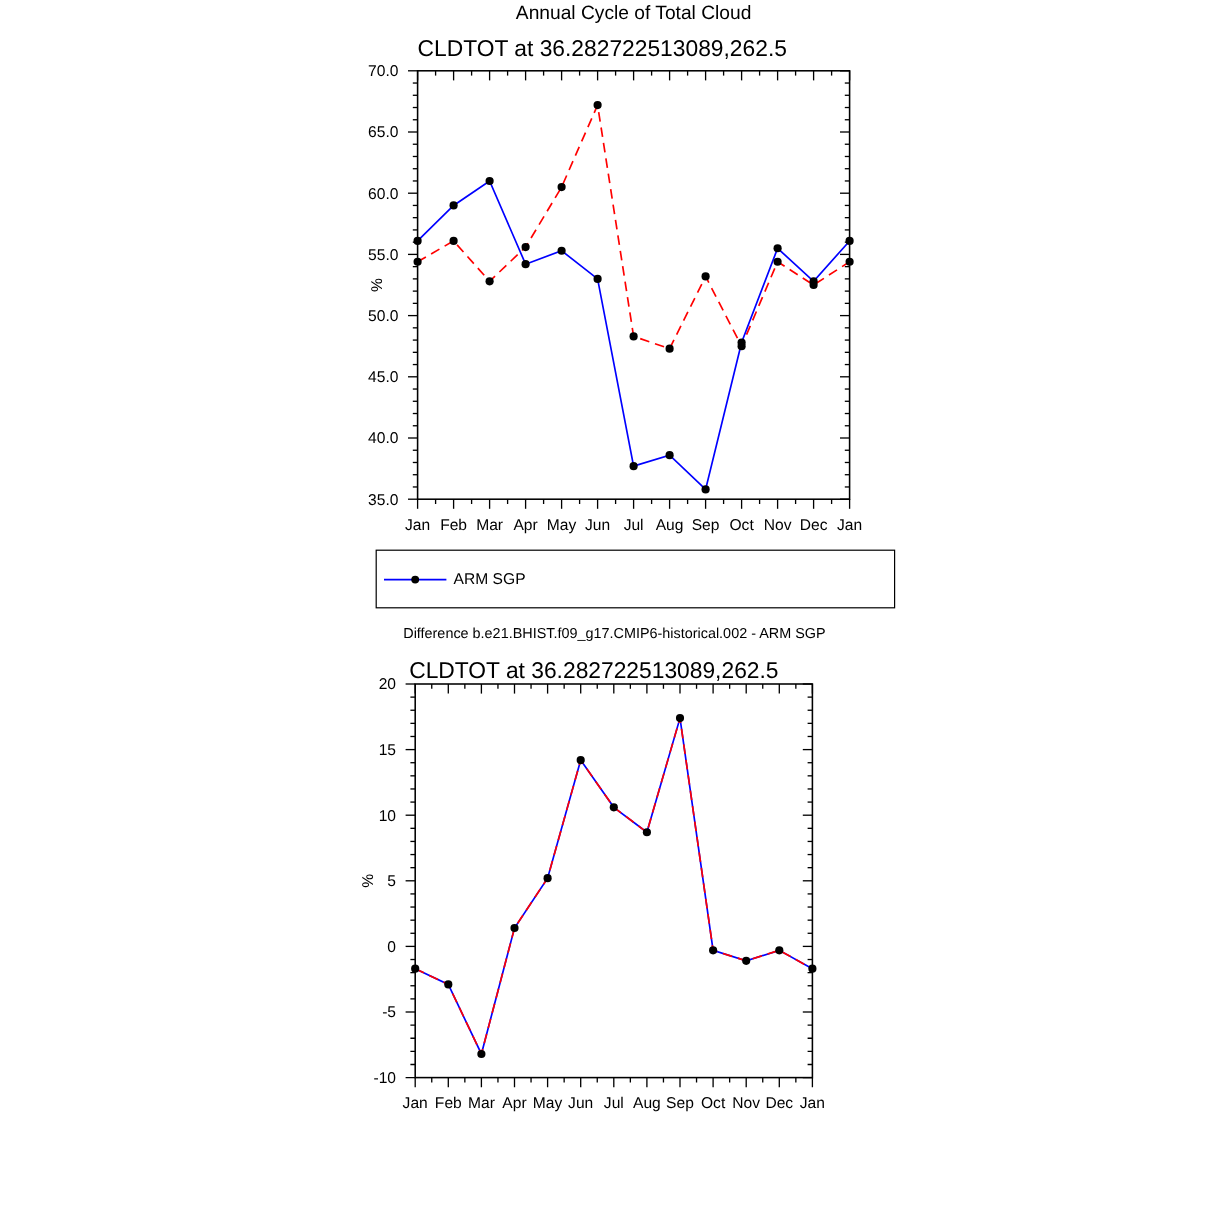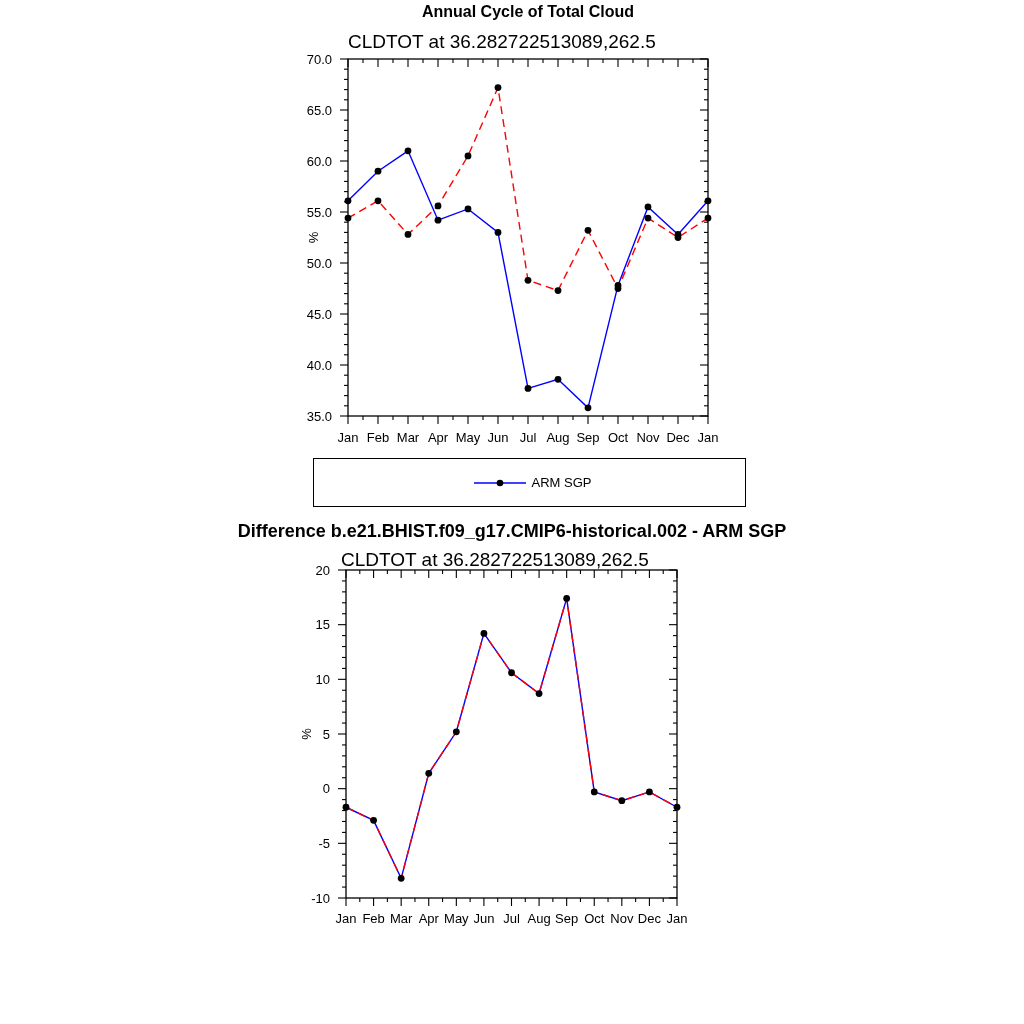--- a/index.html
+++ b/index.html
@@ -1,30 +1,30 @@
 <!DOCTYPE html>
 <html><head>
 <meta charset="utf-8">
 <style>
   html,body{margin:0;padding:0;background:#ffffff;}
   .page{
     position:relative;width:1024px;height:1024px;background:#ffffff;
     font-family:"Liberation Sans",sans-serif;color:#000;overflow:hidden;
   }
   .plots{position:absolute;left:0;top:0;}
-  .chart-title{position:absolute;font-weight:bold;font-size:16px;white-space:nowrap;transform:translateX(-50%);text-align:center;}
+  .chart-title{position:absolute;font-weight:normal;font-size:16px;white-space:nowrap;transform:translateX(-50%);text-align:center;}
   .chart-subtitle{position:absolute;font-size:19px;white-space:nowrap;text-align:center;}
   .t1{left:528px;top:3px;}
   .st1{left:348px;top:31px;}
-  .t2{left:512px;top:521px;font-size:18px;}
+  .t2{left:512px;top:521px;font-size:12px;}
   .st2{left:341px;top:549px;}
   .legend{
     position:absolute;left:313px;top:458px;width:433px;height:49px;
     border:1px solid #000;box-sizing:border-box;background:#fff;
-    display:flex;flex-direction:row;justify-content:space-evenly;padding-left:5px;
+    display:flex;flex-direction:column;justify-content:space-evenly;padding-left:5px;
   }
   .legend-row{display:flex;align-items:center;gap:3px;font-size:13px;white-space:nowrap;}
   .lsample{flex:0 0 auto;display:block;}
   svg text{font-family:"Liberation Sans",sans-serif;}
 </style>
 </head>
 <body>
 
 <div class="page">
 

